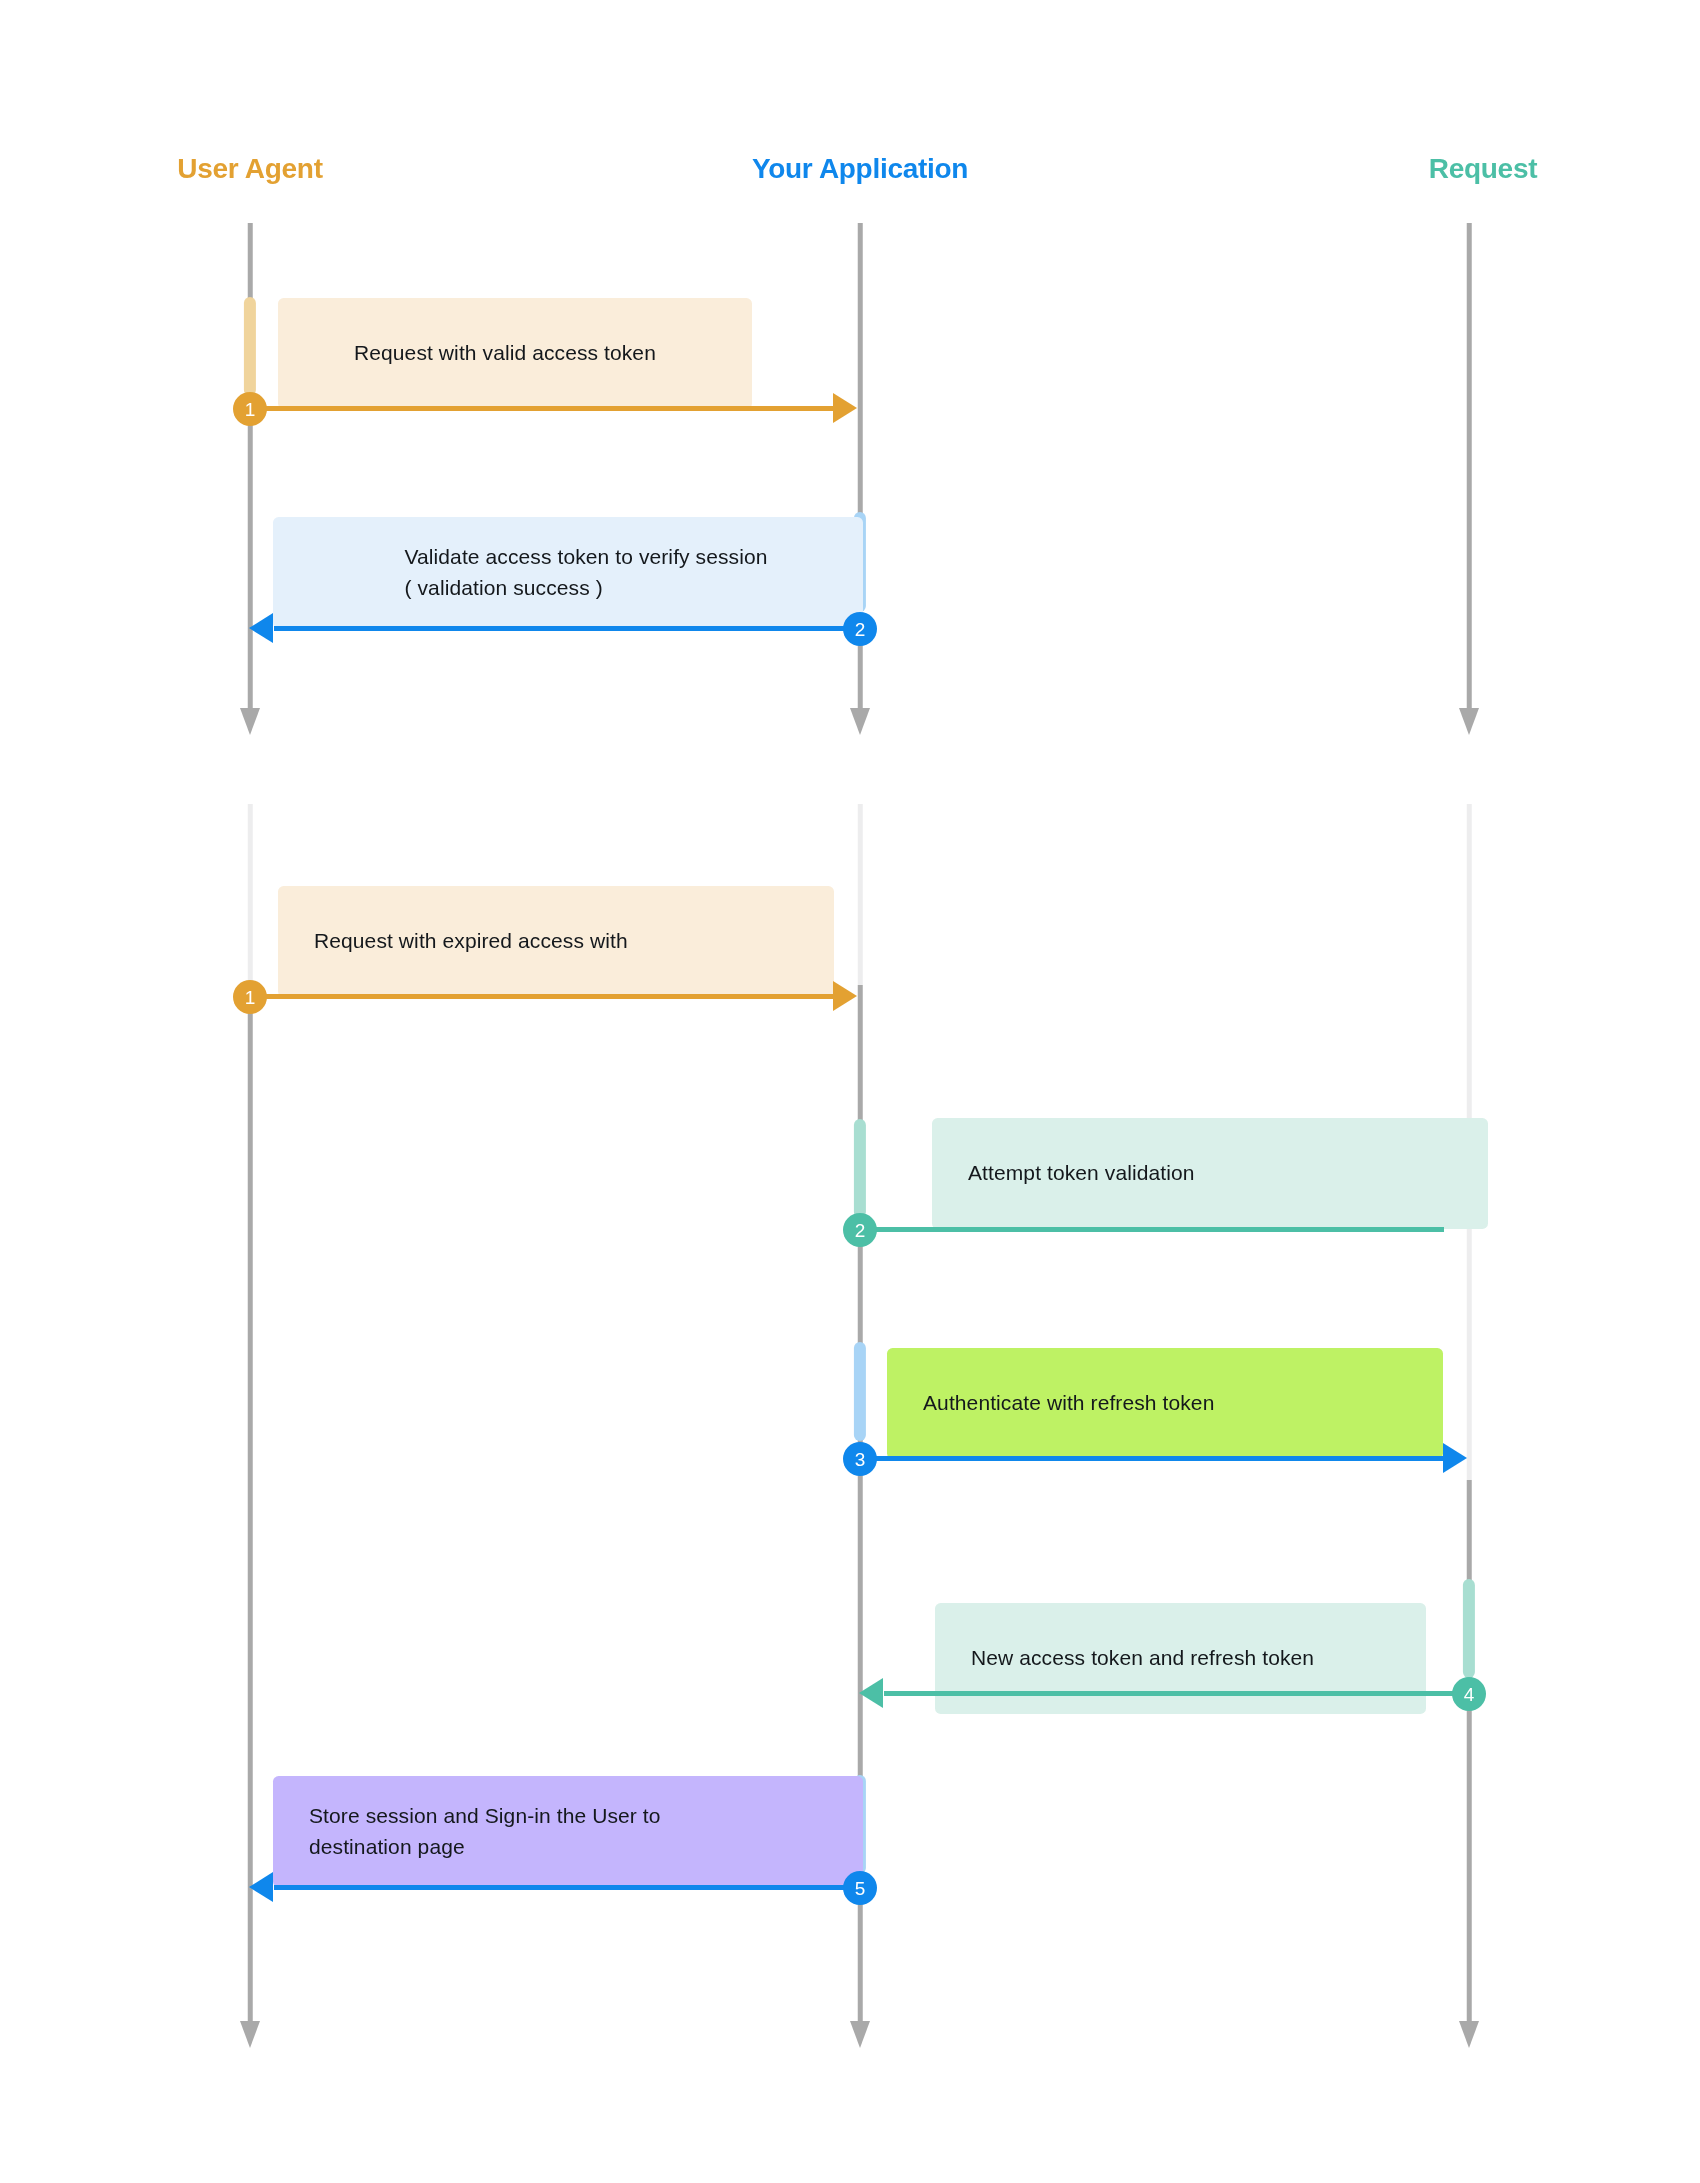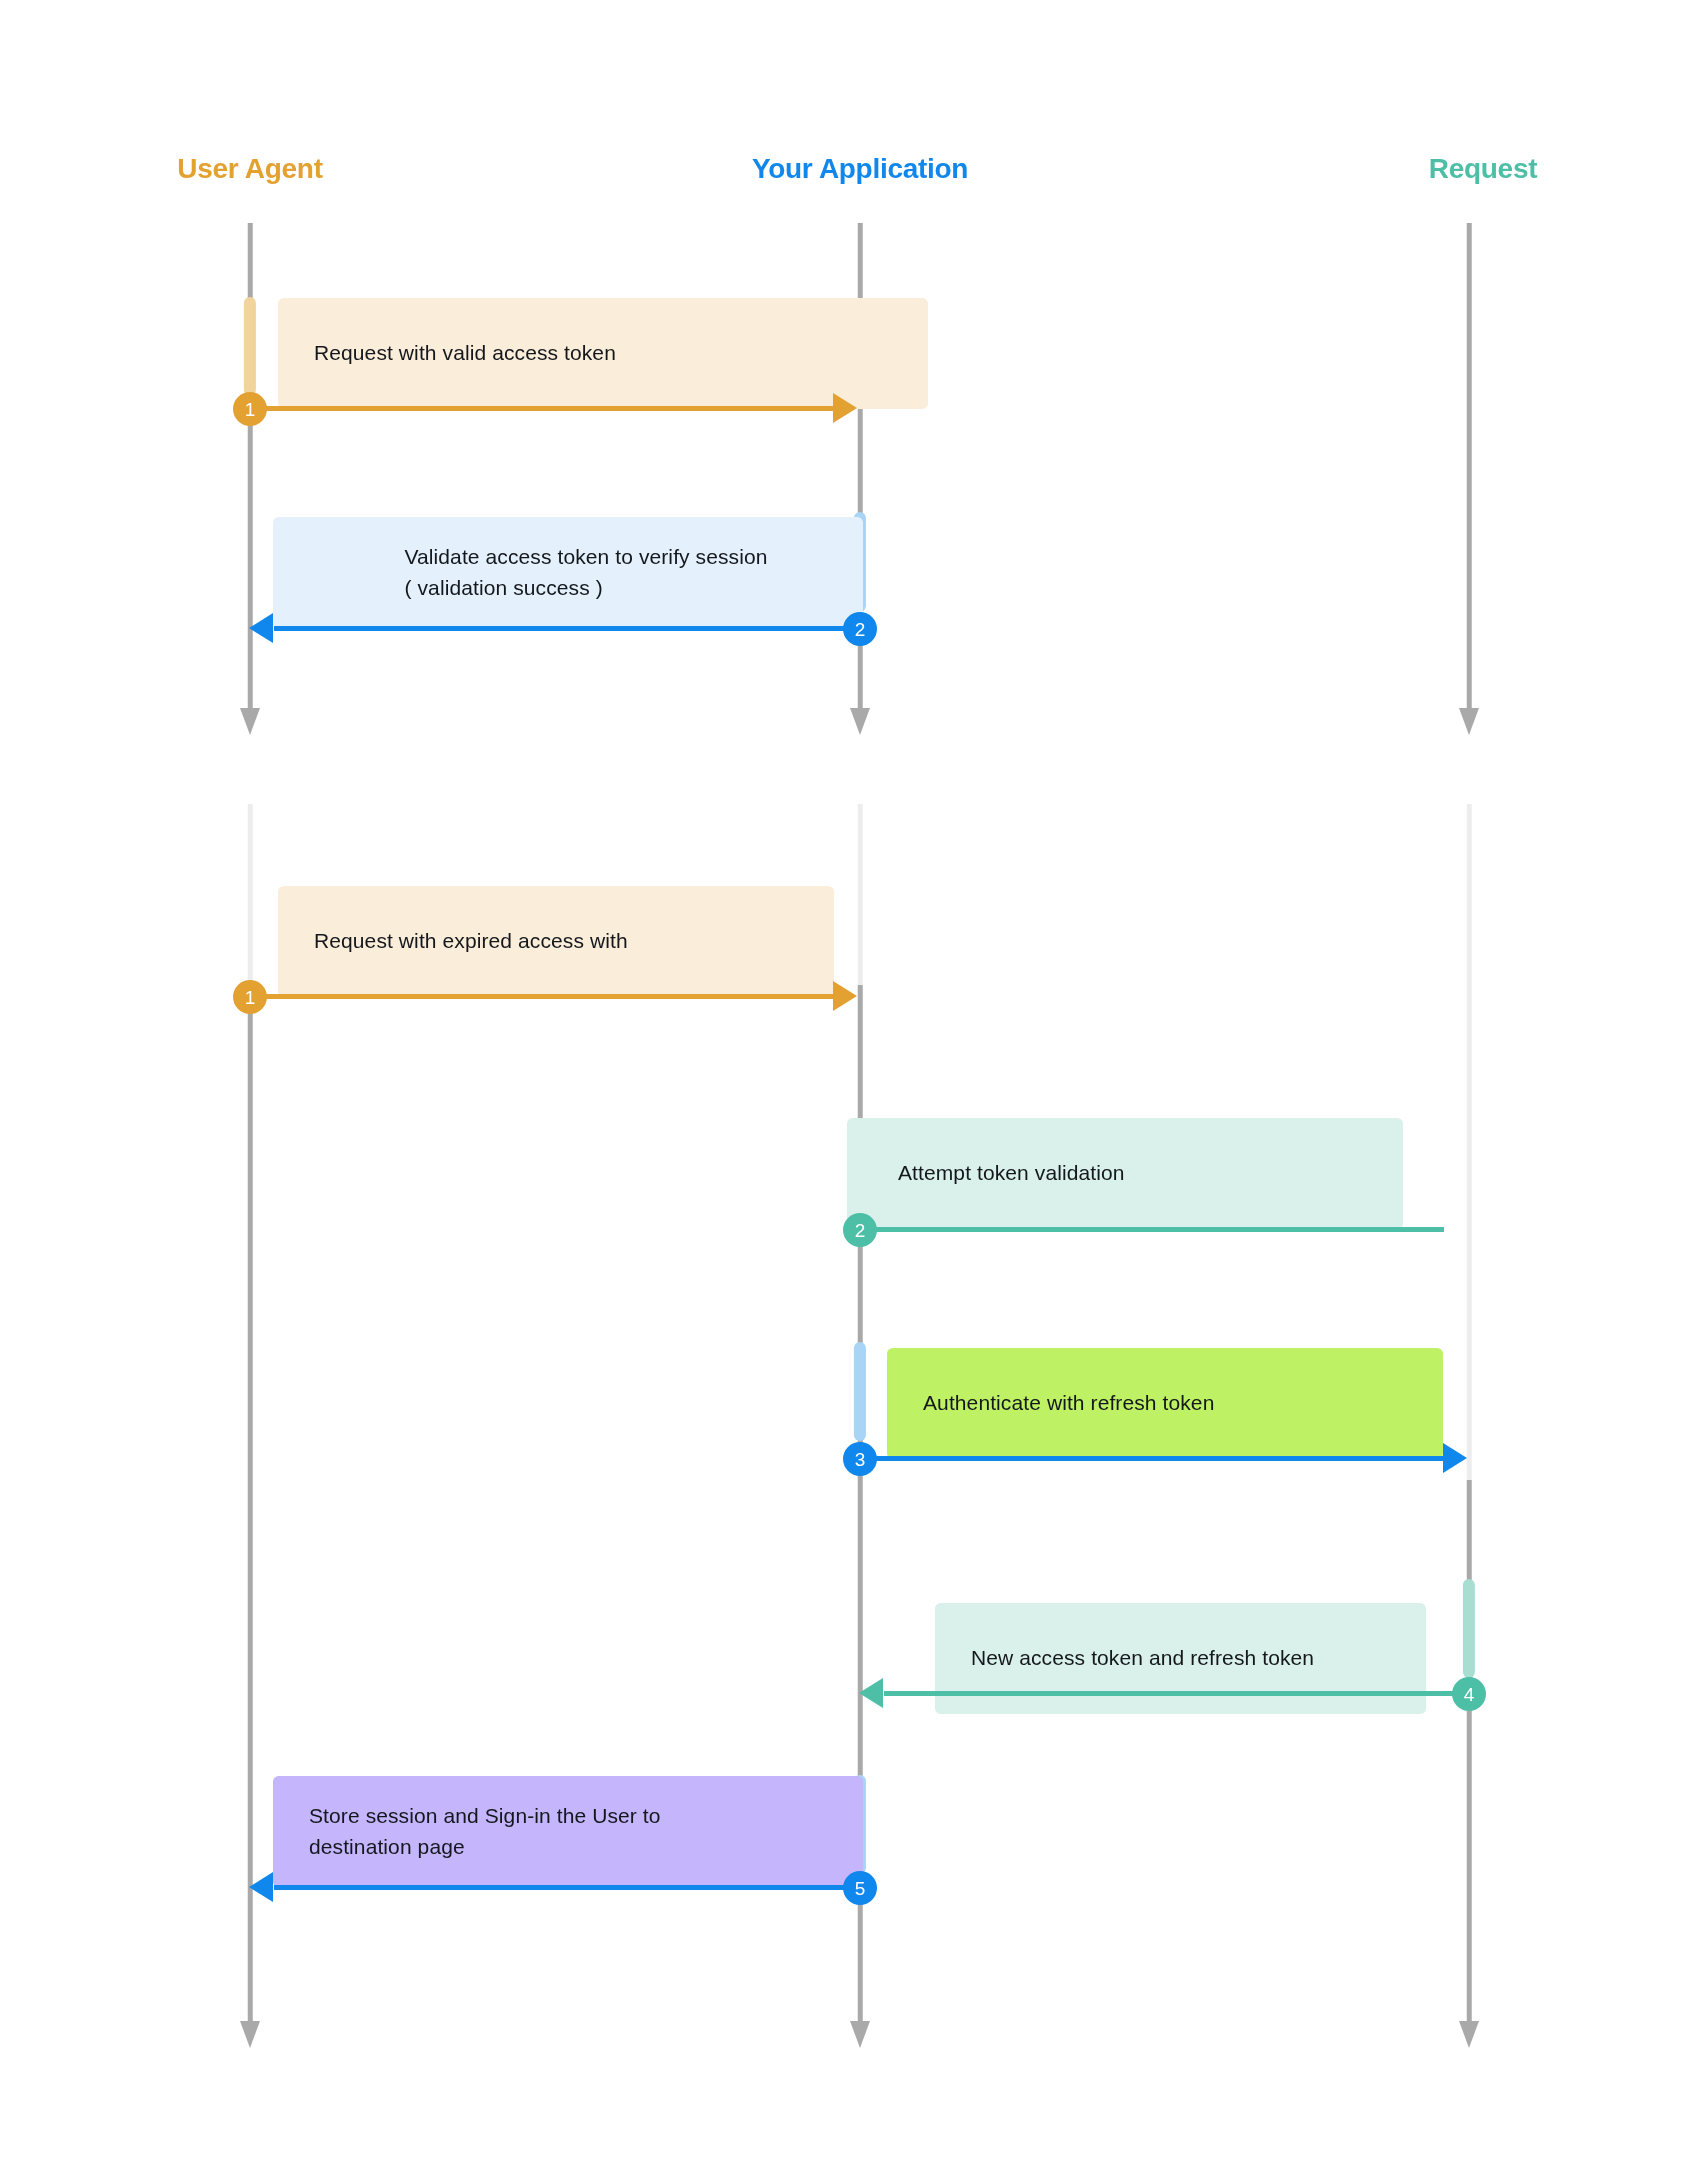--- a/index.html
+++ b/index.html
@@ -127,21 +127,21 @@
     <div class="lifeline-arrowhead" style="left:250px; top:708px;"></div>
 
     <div class="lifeline" style="left:860px; top:223px; height:490px;"></div>
     <div class="lifeline-arrowhead" style="left:860px; top:708px;"></div>
 
     <div class="lifeline" style="left:1469px; top:223px; height:490px;"></div>
     <div class="lifeline-arrowhead" style="left:1469px; top:708px;"></div>
 
     <div class="activation" style="left:250px; top:297px; height:99px; background:#f0d49c;"></div>
 
-    <div class="note" style="left:278px; top:298px; width:650px; height:111px; background:#faedda;">
+    <div class="note" style="left:278px; top:298px; width:474px; height:111px; background:#faedda;padding-left:40px;">
       <div class="note-text">Request with valid access token</div>
     </div>
 
     <div class="arrow-line" style="left:250px; top:406px; width:583px; background:#e3a132;"></div>
     <div class="arrow-head right" style="left:833px; top:393px; border-left:24.5px solid #e3a132;"></div>
 
     <div class="badge" style="left:250px; top:409px; background:#e3a132;">1</div>
 
     <div class="activation" style="left:860px; top:512px; height:100px; background:#a8d4f6;"></div>
 
@@ -176,21 +176,21 @@
       <div class="note-text">Request with expired access with</div>
     </div>
 
     <div class="arrow-line" style="left:250px; top:994px; width:583px; background:#e3a132;"></div>
     <div class="arrow-head right" style="left:833px; top:981px; border-left:24.5px solid #e3a132;"></div>
 
     <div class="badge" style="left:250px; top:997px; background:#e3a132;">1</div>
 
     <div class="activation" style="left:860px; top:1119px; height:99px; background:#a8ded1;"></div>
 
-    <div class="note" style="left:847px; top:1118px; width:556px; height:111px; background:#daf0ea;padding-left:15px;">
+    <div class="note" style="left:932px; top:1118px; width:556px; height:111px; background:#daf0ea;">
       <div class="note-text">Attempt token validation</div>
     </div>
 
     <div class="arrow-line" style="left:860px; top:1227px; width:584px; background:#4cbfa6;"></div>
 
     <div class="badge" style="left:860px; top:1230px; background:#4cbfa6;">2</div>
 
     <div class="activation" style="left:860px; top:1342px; height:99px; background:#a8d4f6;"></div>
 
     <div class="note" style="left:887px; top:1348px; width:556px; height:111px; background:#bef264;">

